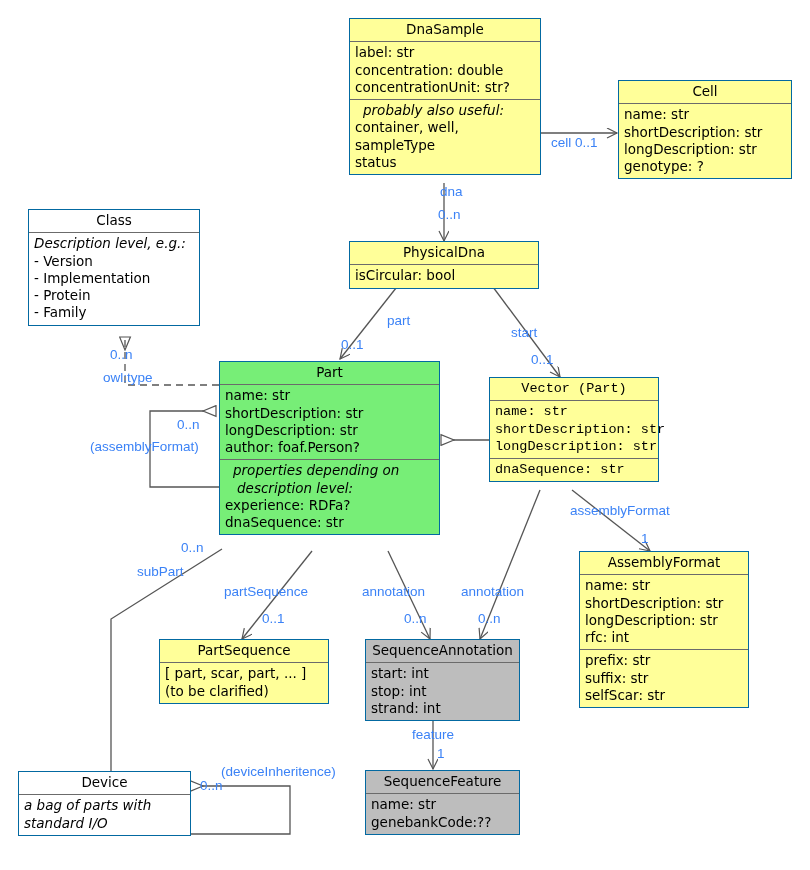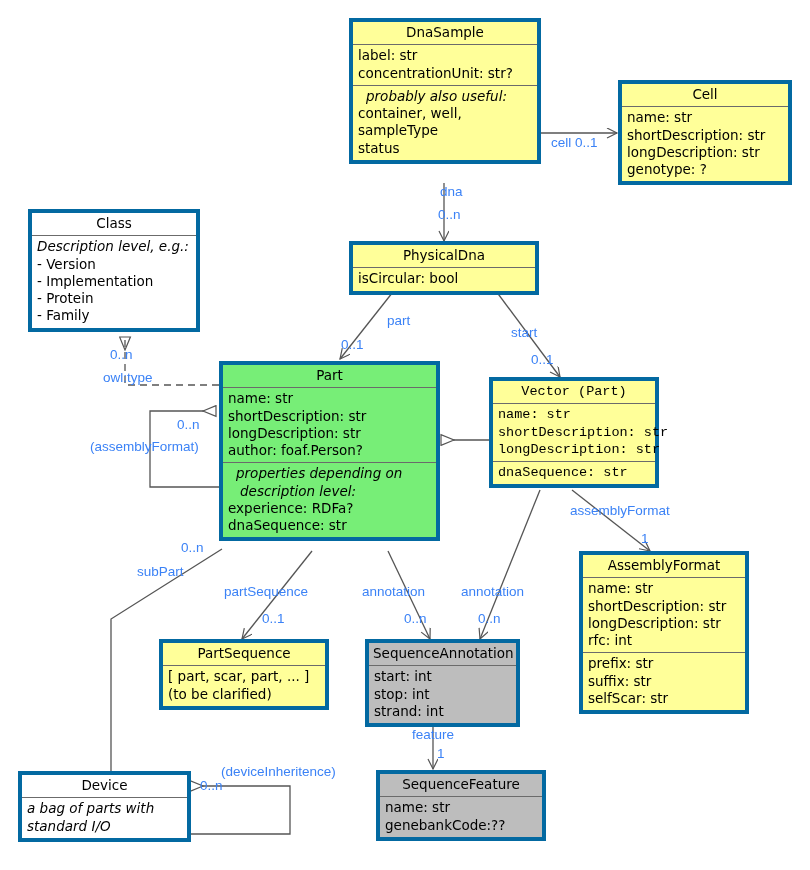--- a/index.html
+++ b/index.html
@@ -19,21 +19,21 @@
     position: absolute;
     left: 0;
     top: 0;
     width: 810px;
     height: 870px;
     pointer-events: none;
   }
   .node {
     position: absolute;
     box-sizing: border-box;
-    border: 4px solid #0369a1;
+    border: 1px solid #0369a1;
     background: #ffff99;
     font-size: 13.5px;
     color: #000000;
     line-height: 1.28;
   }
   .node.white { background: #ffffff; }
   .node.green { background: #77ee77; }
   .node.grey  { background: #bdbdbd; }
 
   .node-title {
@@ -107,20 +107,21 @@
       <path d="M222,549 L111,619 L111,772"></path>
 
       <path d="M191,834 L290,834 L290,786 L190,786" marker-end="url(#hollowTri)"></path>
     </g>
   </svg>
 
   <div class="node" style="left:349px; top:18px; width:192px;">
     <div class="node-title">DnaSample</div>
     <div class="node-section">
       <div class="attr">label: str</div>
+      <div class="attr">concentration: double</div>
       <div class="attr">concentrationUnit: str?</div>
     </div>
     <div class="node-section">
       <div class="attr ital indent">probably also useful:</div>
       <div class="attr">container, well,</div>
       <div class="attr">sampleType</div>
       <div class="attr">status</div>
     </div>
   </div>
 
@@ -205,21 +206,21 @@
 
   <div class="node grey" style="left:365px; top:639px; width:155px;">
     <div class="node-title">SequenceAnnotation</div>
     <div class="node-section">
       <div class="attr">start: int</div>
       <div class="attr">stop: int</div>
       <div class="attr">strand: int</div>
     </div>
   </div>
 
-  <div class="node grey" style="left:376px; top:770px; width:170px;">
+  <div class="node grey" style="left:365px; top:770px; width:155px;">
     <div class="node-title">SequenceFeature</div>
     <div class="node-section">
       <div class="attr">name: str</div>
       <div class="attr">genebankCode:??</div>
     </div>
   </div>
 
   <div class="node white" style="left:18px; top:771px; width:173px;">
     <div class="node-title">Device</div>
     <div class="node-section">

